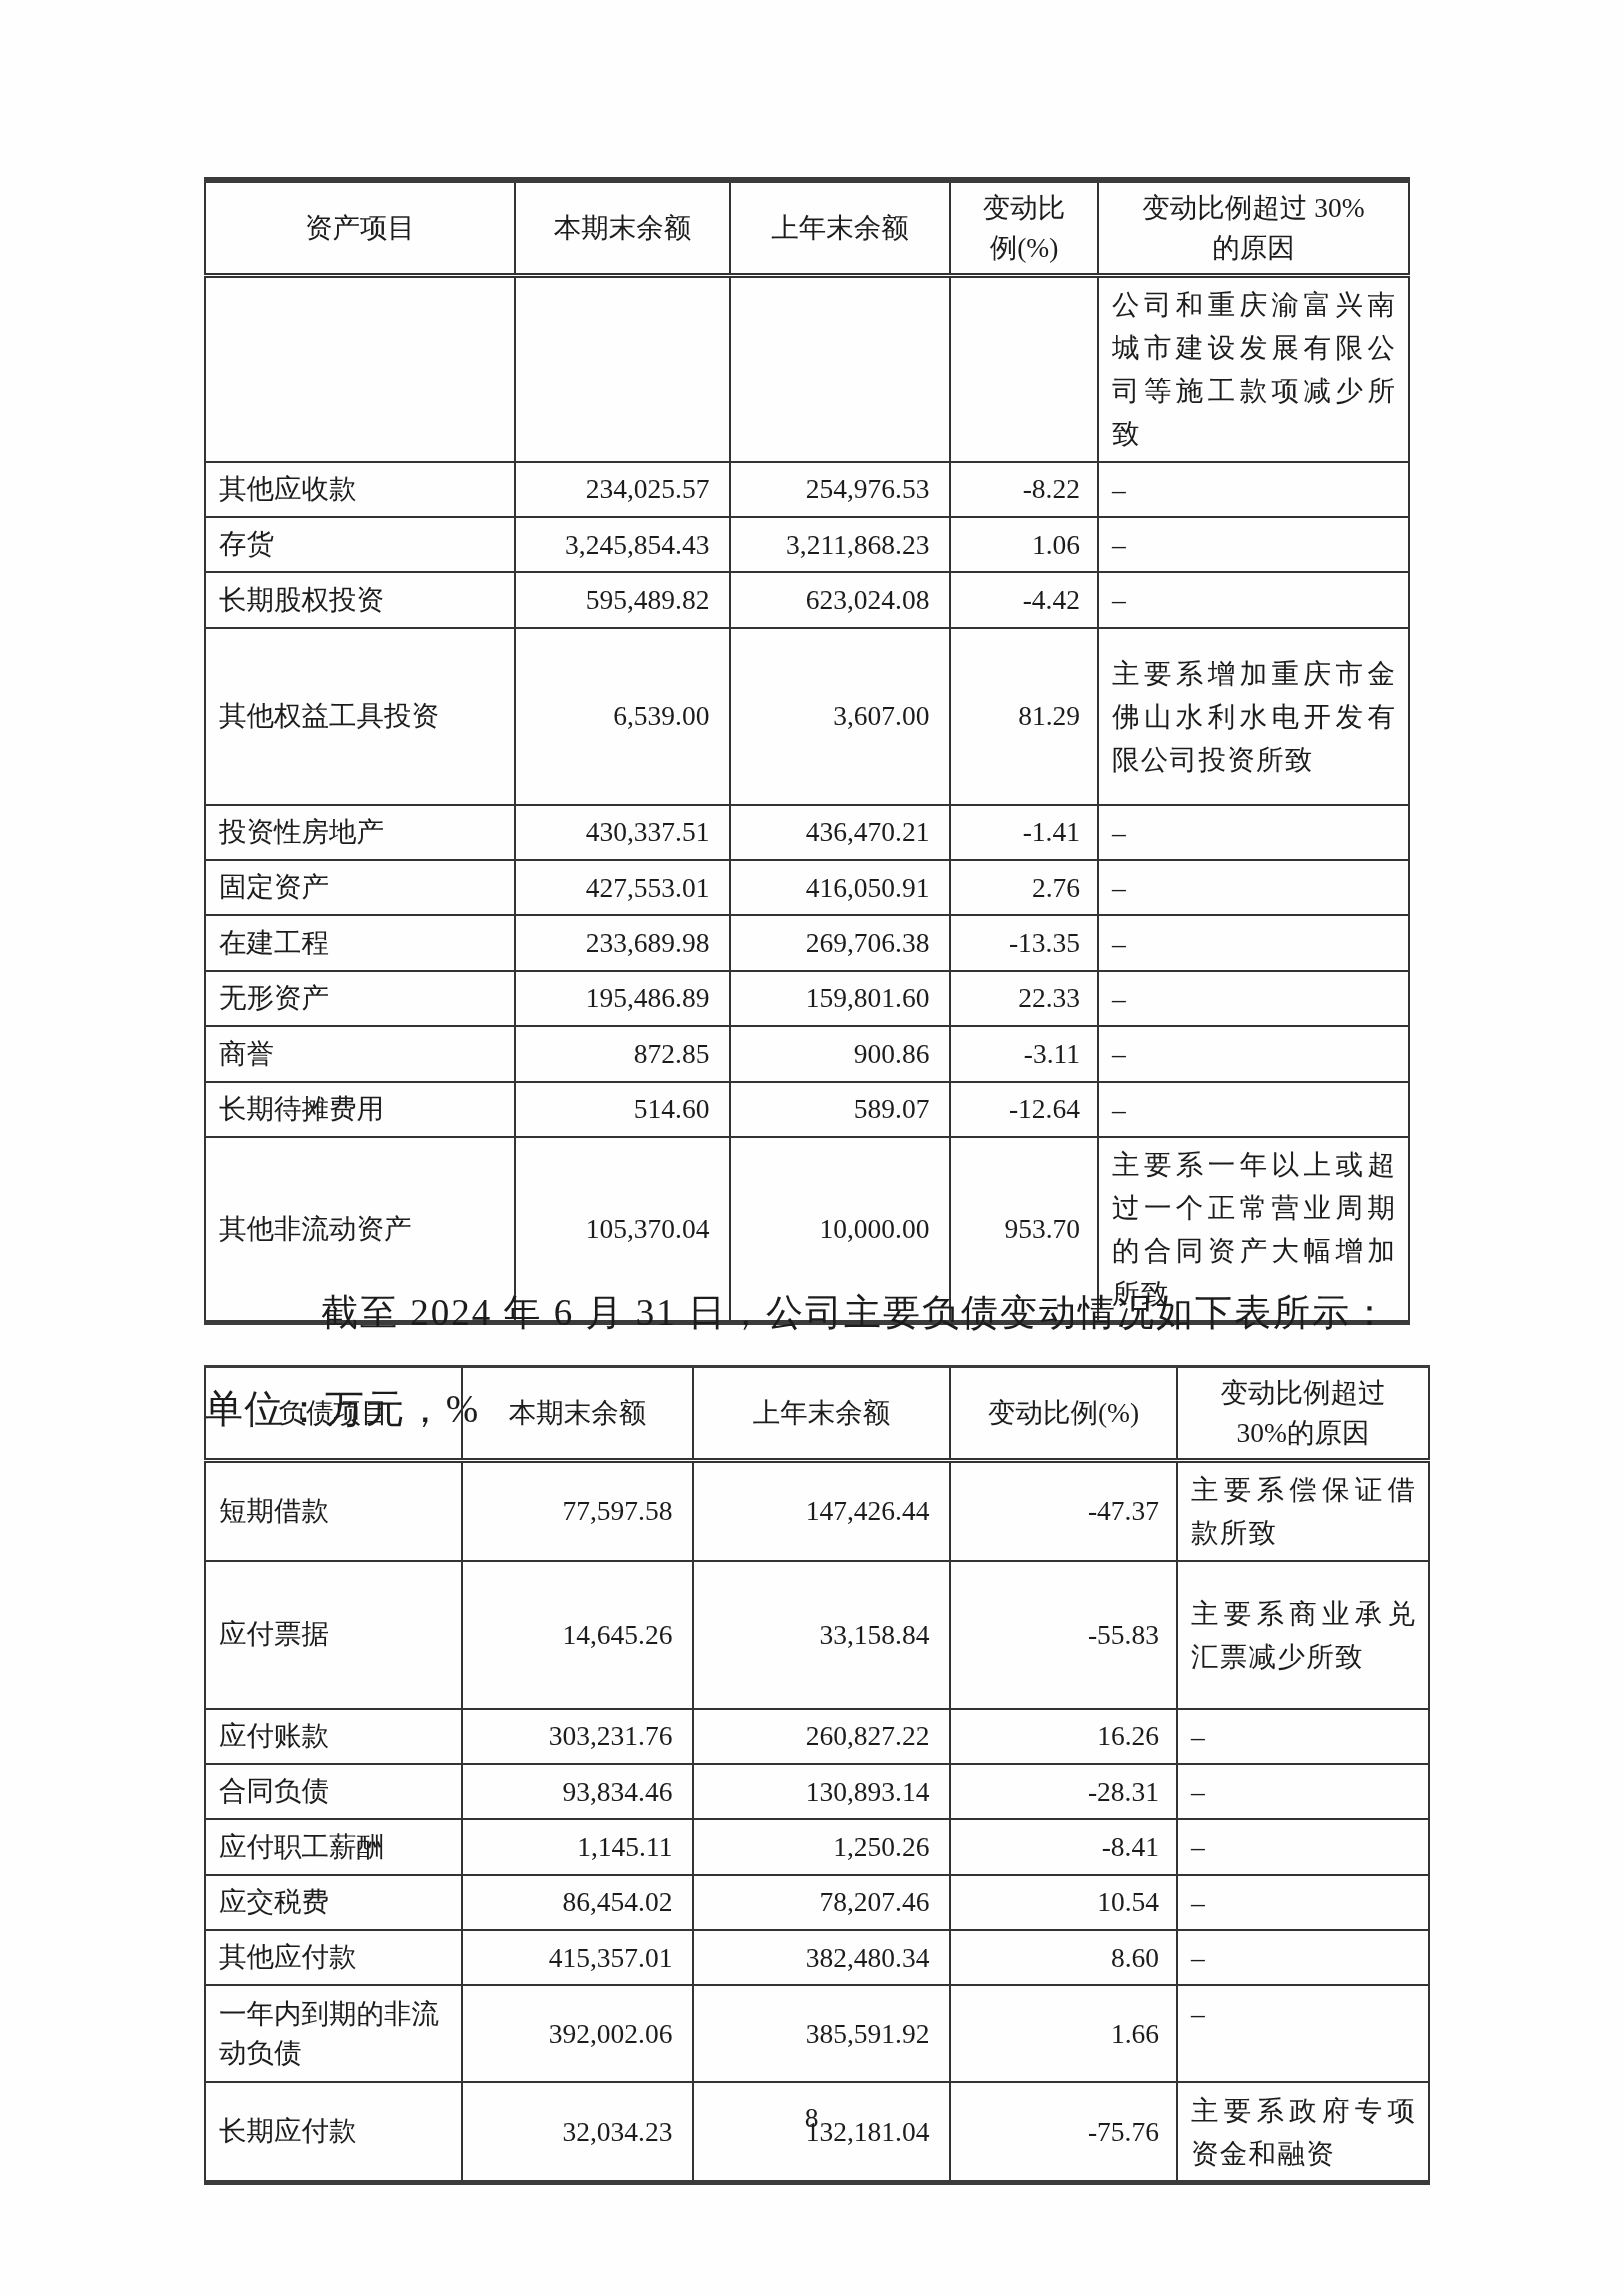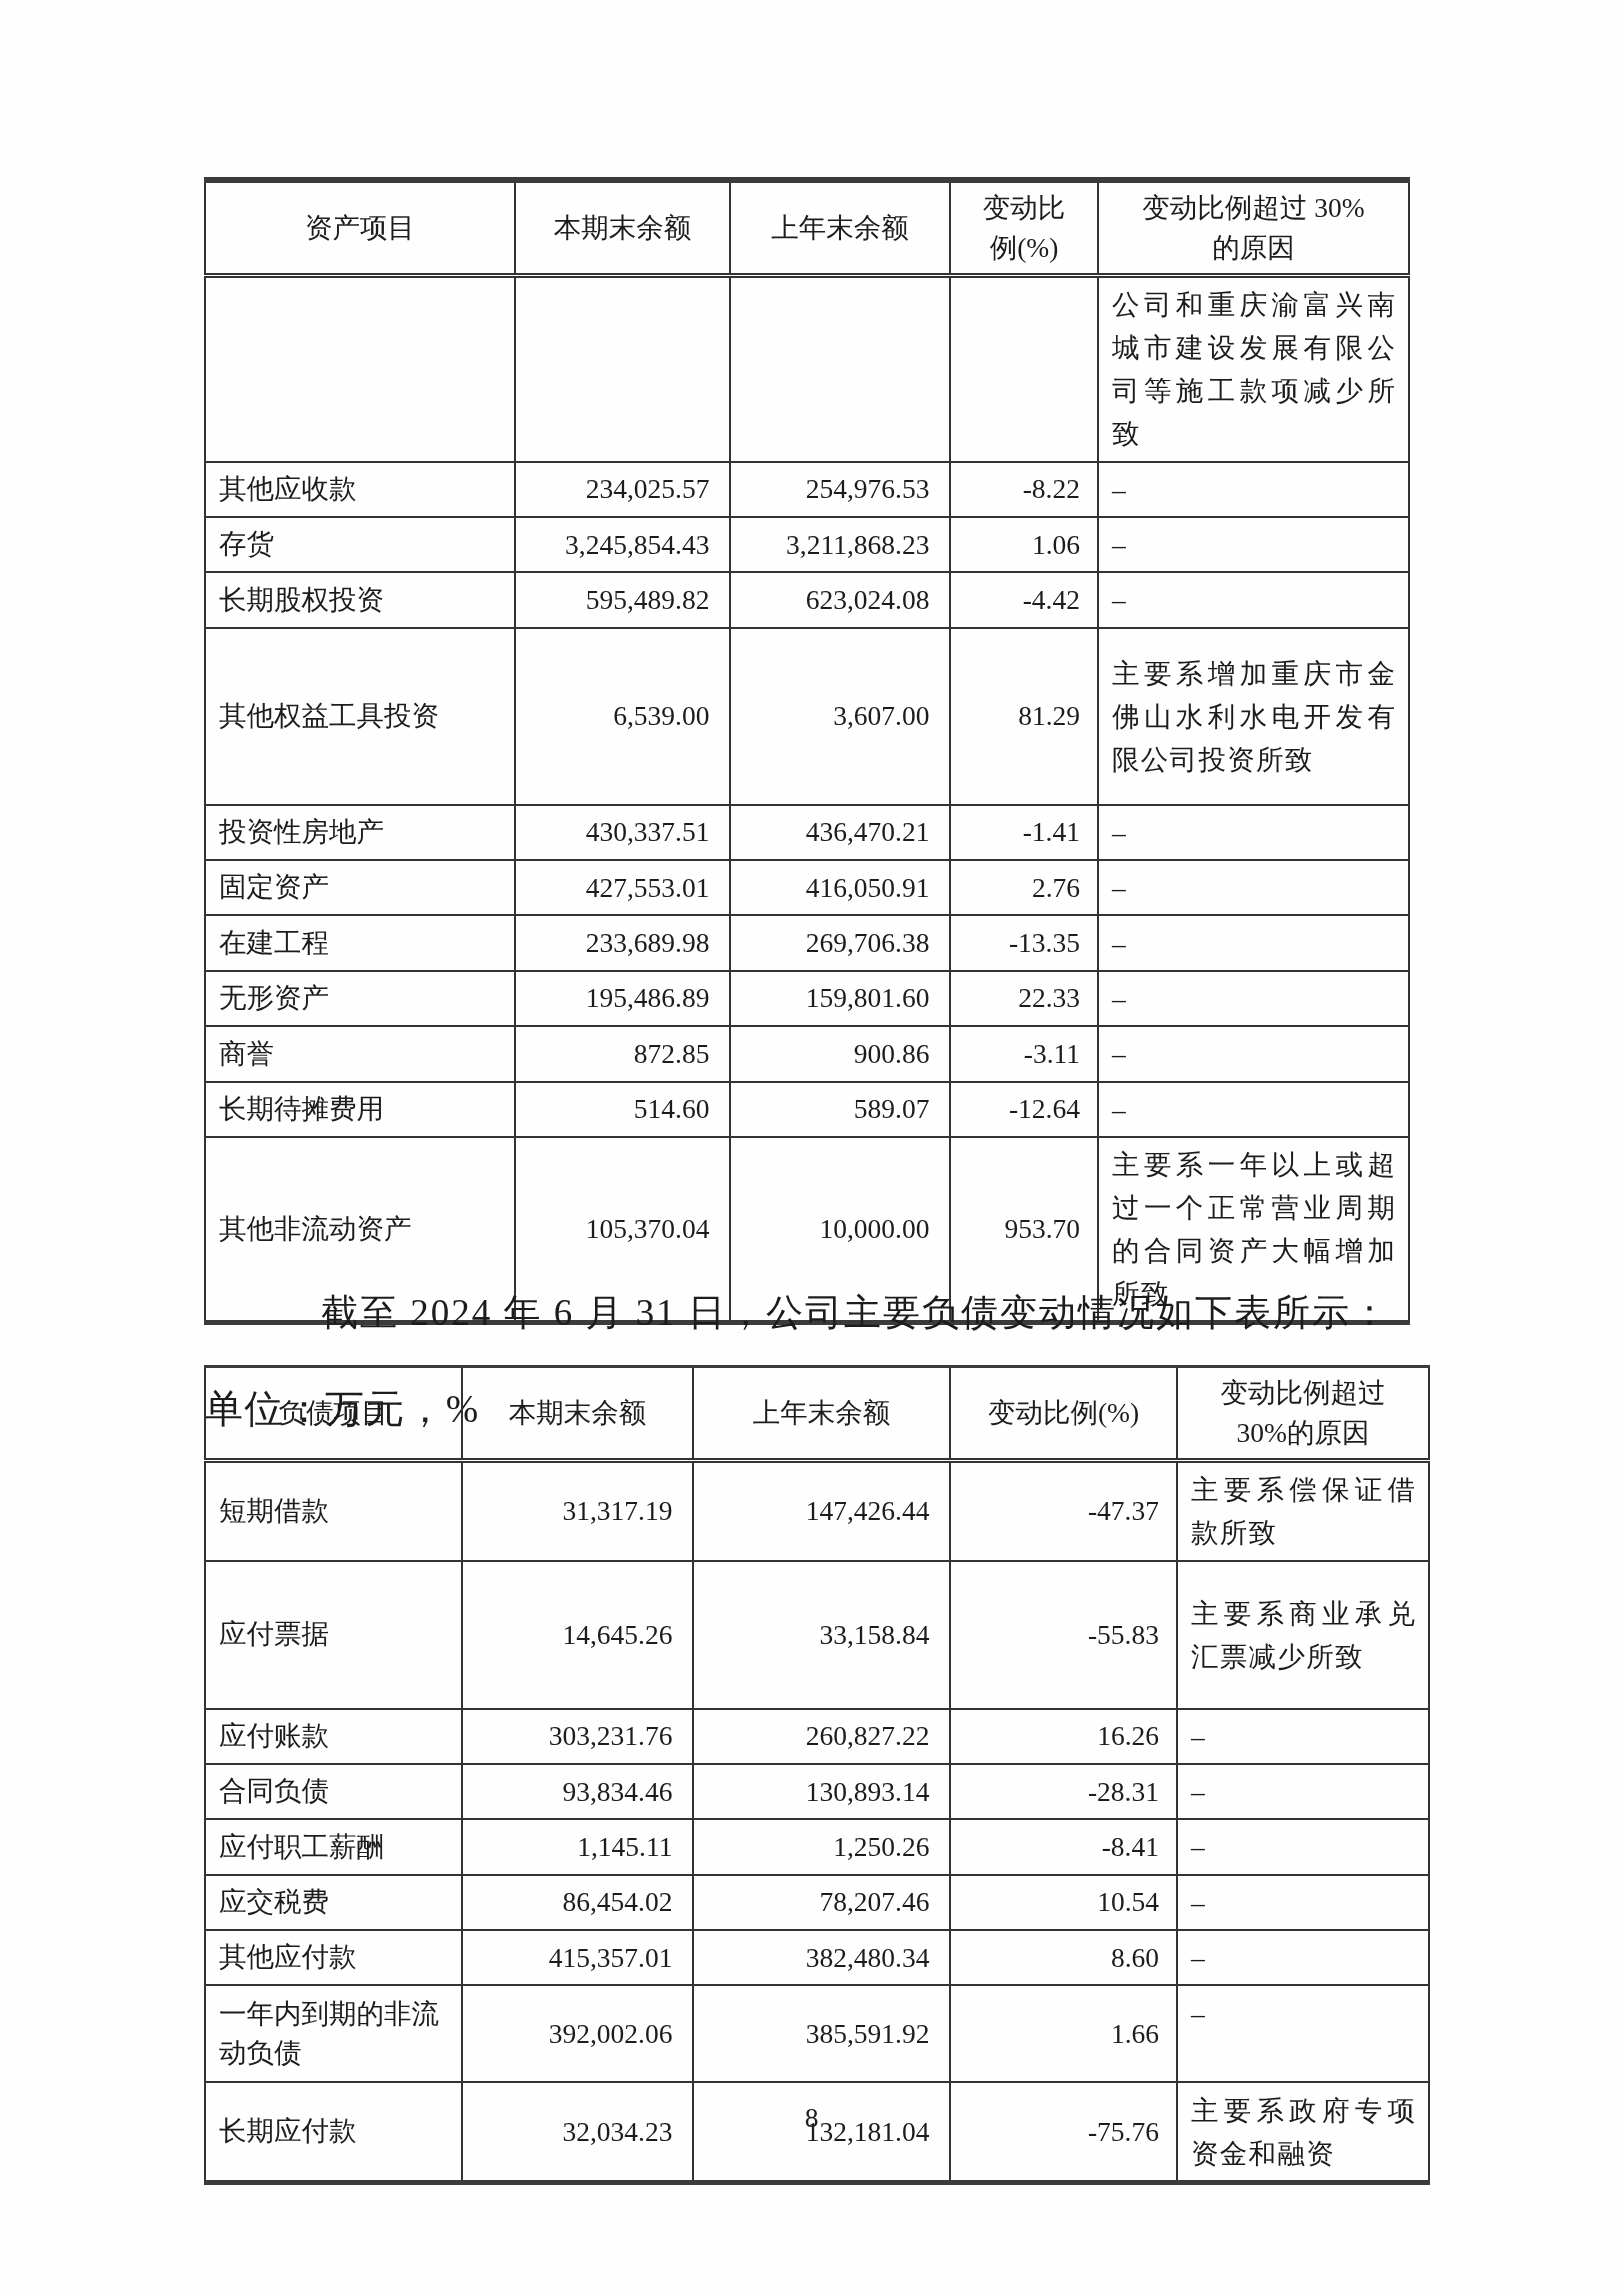--- a/index.html
+++ b/index.html
@@ -232,21 +232,21 @@
         <th>本期末余额</th>
         <th>上年末余额</th>
         <th>变动比例(%)</th>
         <th>变动比例超过
 30%的原因</th>
       </tr>
     </thead>
     <tbody id="liability-tbody">
         <tr style="height: 88px;">
           <td class="col-item">短期借款</td>
-          <td class="col-num">31,317.19</td>
+          <td class="col-num">77,597.58</td>
           <td class="col-num">147,426.44</td>
           <td class="col-change">-47.37</td>
           <td class="col-reason">主要系偿保证借款所致</td>
         </tr>
         <tr style="height: 148px;">
           <td class="col-item">应付票据</td>
           <td class="col-num">14,645.26</td>
           <td class="col-num">33,158.84</td>
           <td class="col-change">-55.83</td>
           <td class="col-reason">主要系商业承兑汇票减少所致</td>

